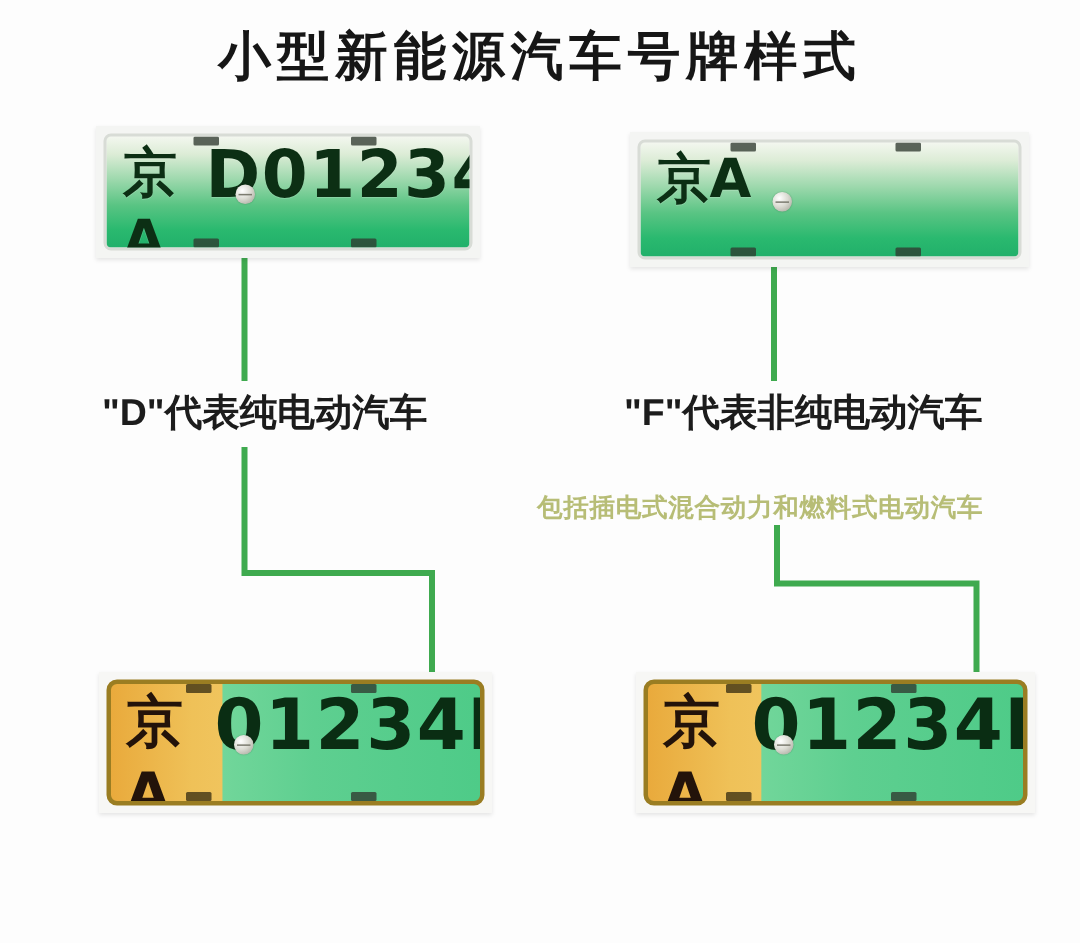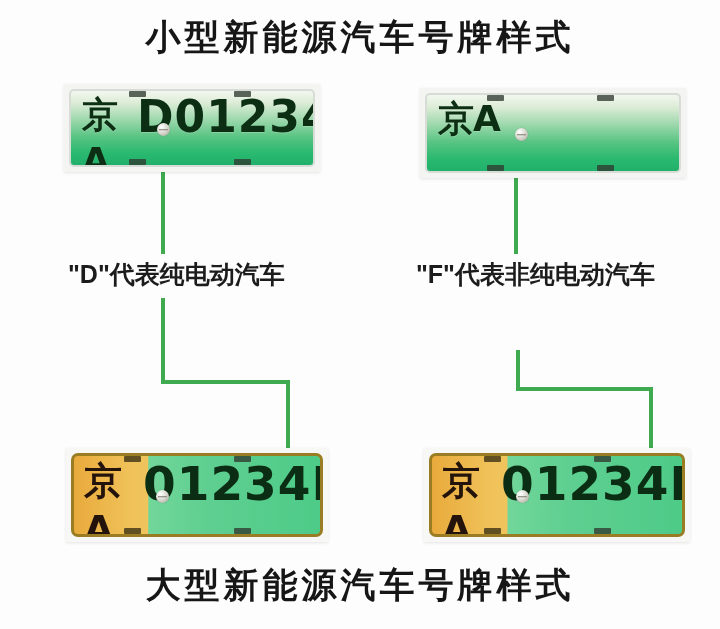--- a/index.html
+++ b/index.html
@@ -245,20 +245,21 @@
       <span class="notch" style="left:170px; top:0px;"></span>
       <span class="notch" style="left:60px; bottom:0px;"></span>
       <span class="notch" style="left:170px; bottom:0px;"></span>
     </div>
   </div>
 
   <div class="caption caption-left">"D"代表纯电动汽车</div>
 
   <div class="caption caption-right">"F"代表非纯电动汽车</div>
 
+  <div class="subcaption">包括插电式混合动力和燃料式电动汽车</div>
 
   <div class="plate-wrap plate-large-wrap" style="left:66px; top:448px; width:252px; height:84px;">
     <div class="plate plate-large">
       <span class="ch">京A</span>
       <span class="screw" style="left:82px; top:34px;"></span>
       <span class="letters">01234D</span>
       <span class="notch dark-gold" style="left:50px; top:0px;"></span>
       <span class="notch" style="left:160px; top:0px;"></span>
       <span class="notch dark-gold" style="left:50px; bottom:0px;"></span>
       <span class="notch" style="left:160px; bottom:0px;"></span>
@@ -270,16 +271,15 @@
       <span class="ch">京A</span>
       <span class="screw" style="left:84px; top:34px;"></span>
       <span class="letters">01234F</span>
       <span class="notch dark-gold" style="left:52px; top:0px;"></span>
       <span class="notch" style="left:162px; top:0px;"></span>
       <span class="notch dark-gold" style="left:52px; bottom:0px;"></span>
       <span class="notch" style="left:162px; bottom:0px;"></span>
     </div>
   </div>
 
-  <div class="title title-bottom">大型新能源汽车号牌样式</div>
 
 
 </div>
 
 </body></html>

